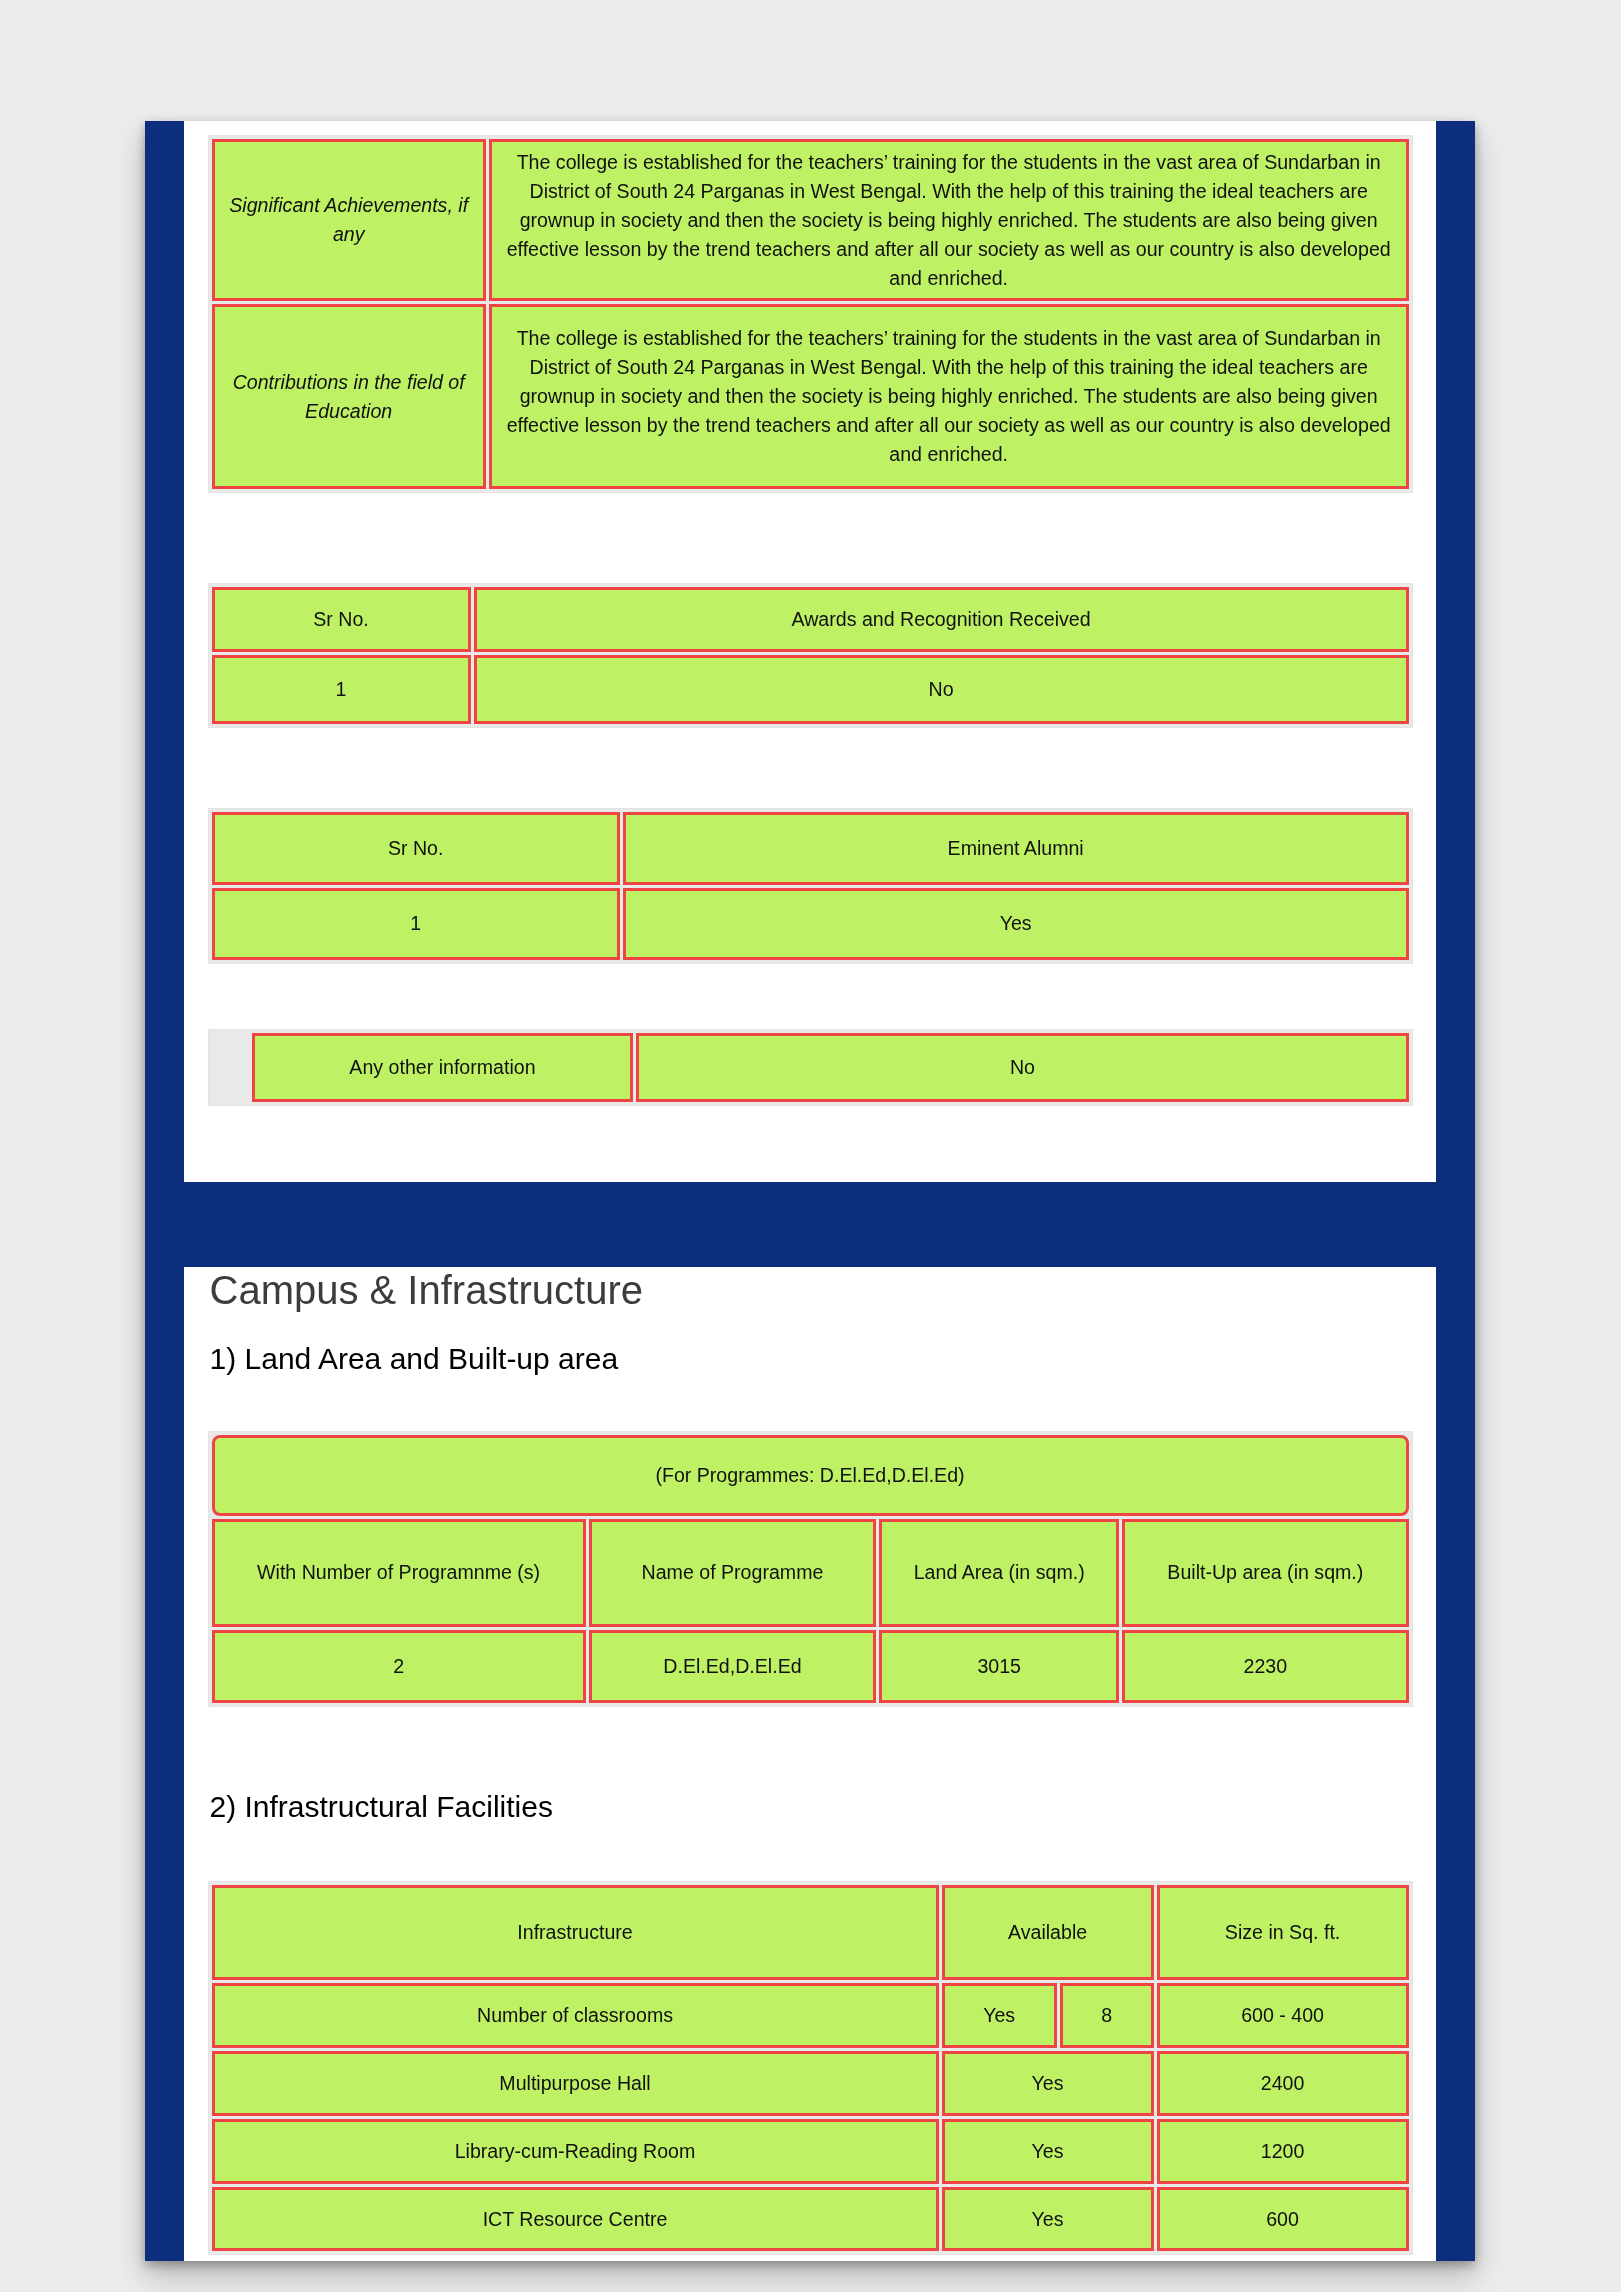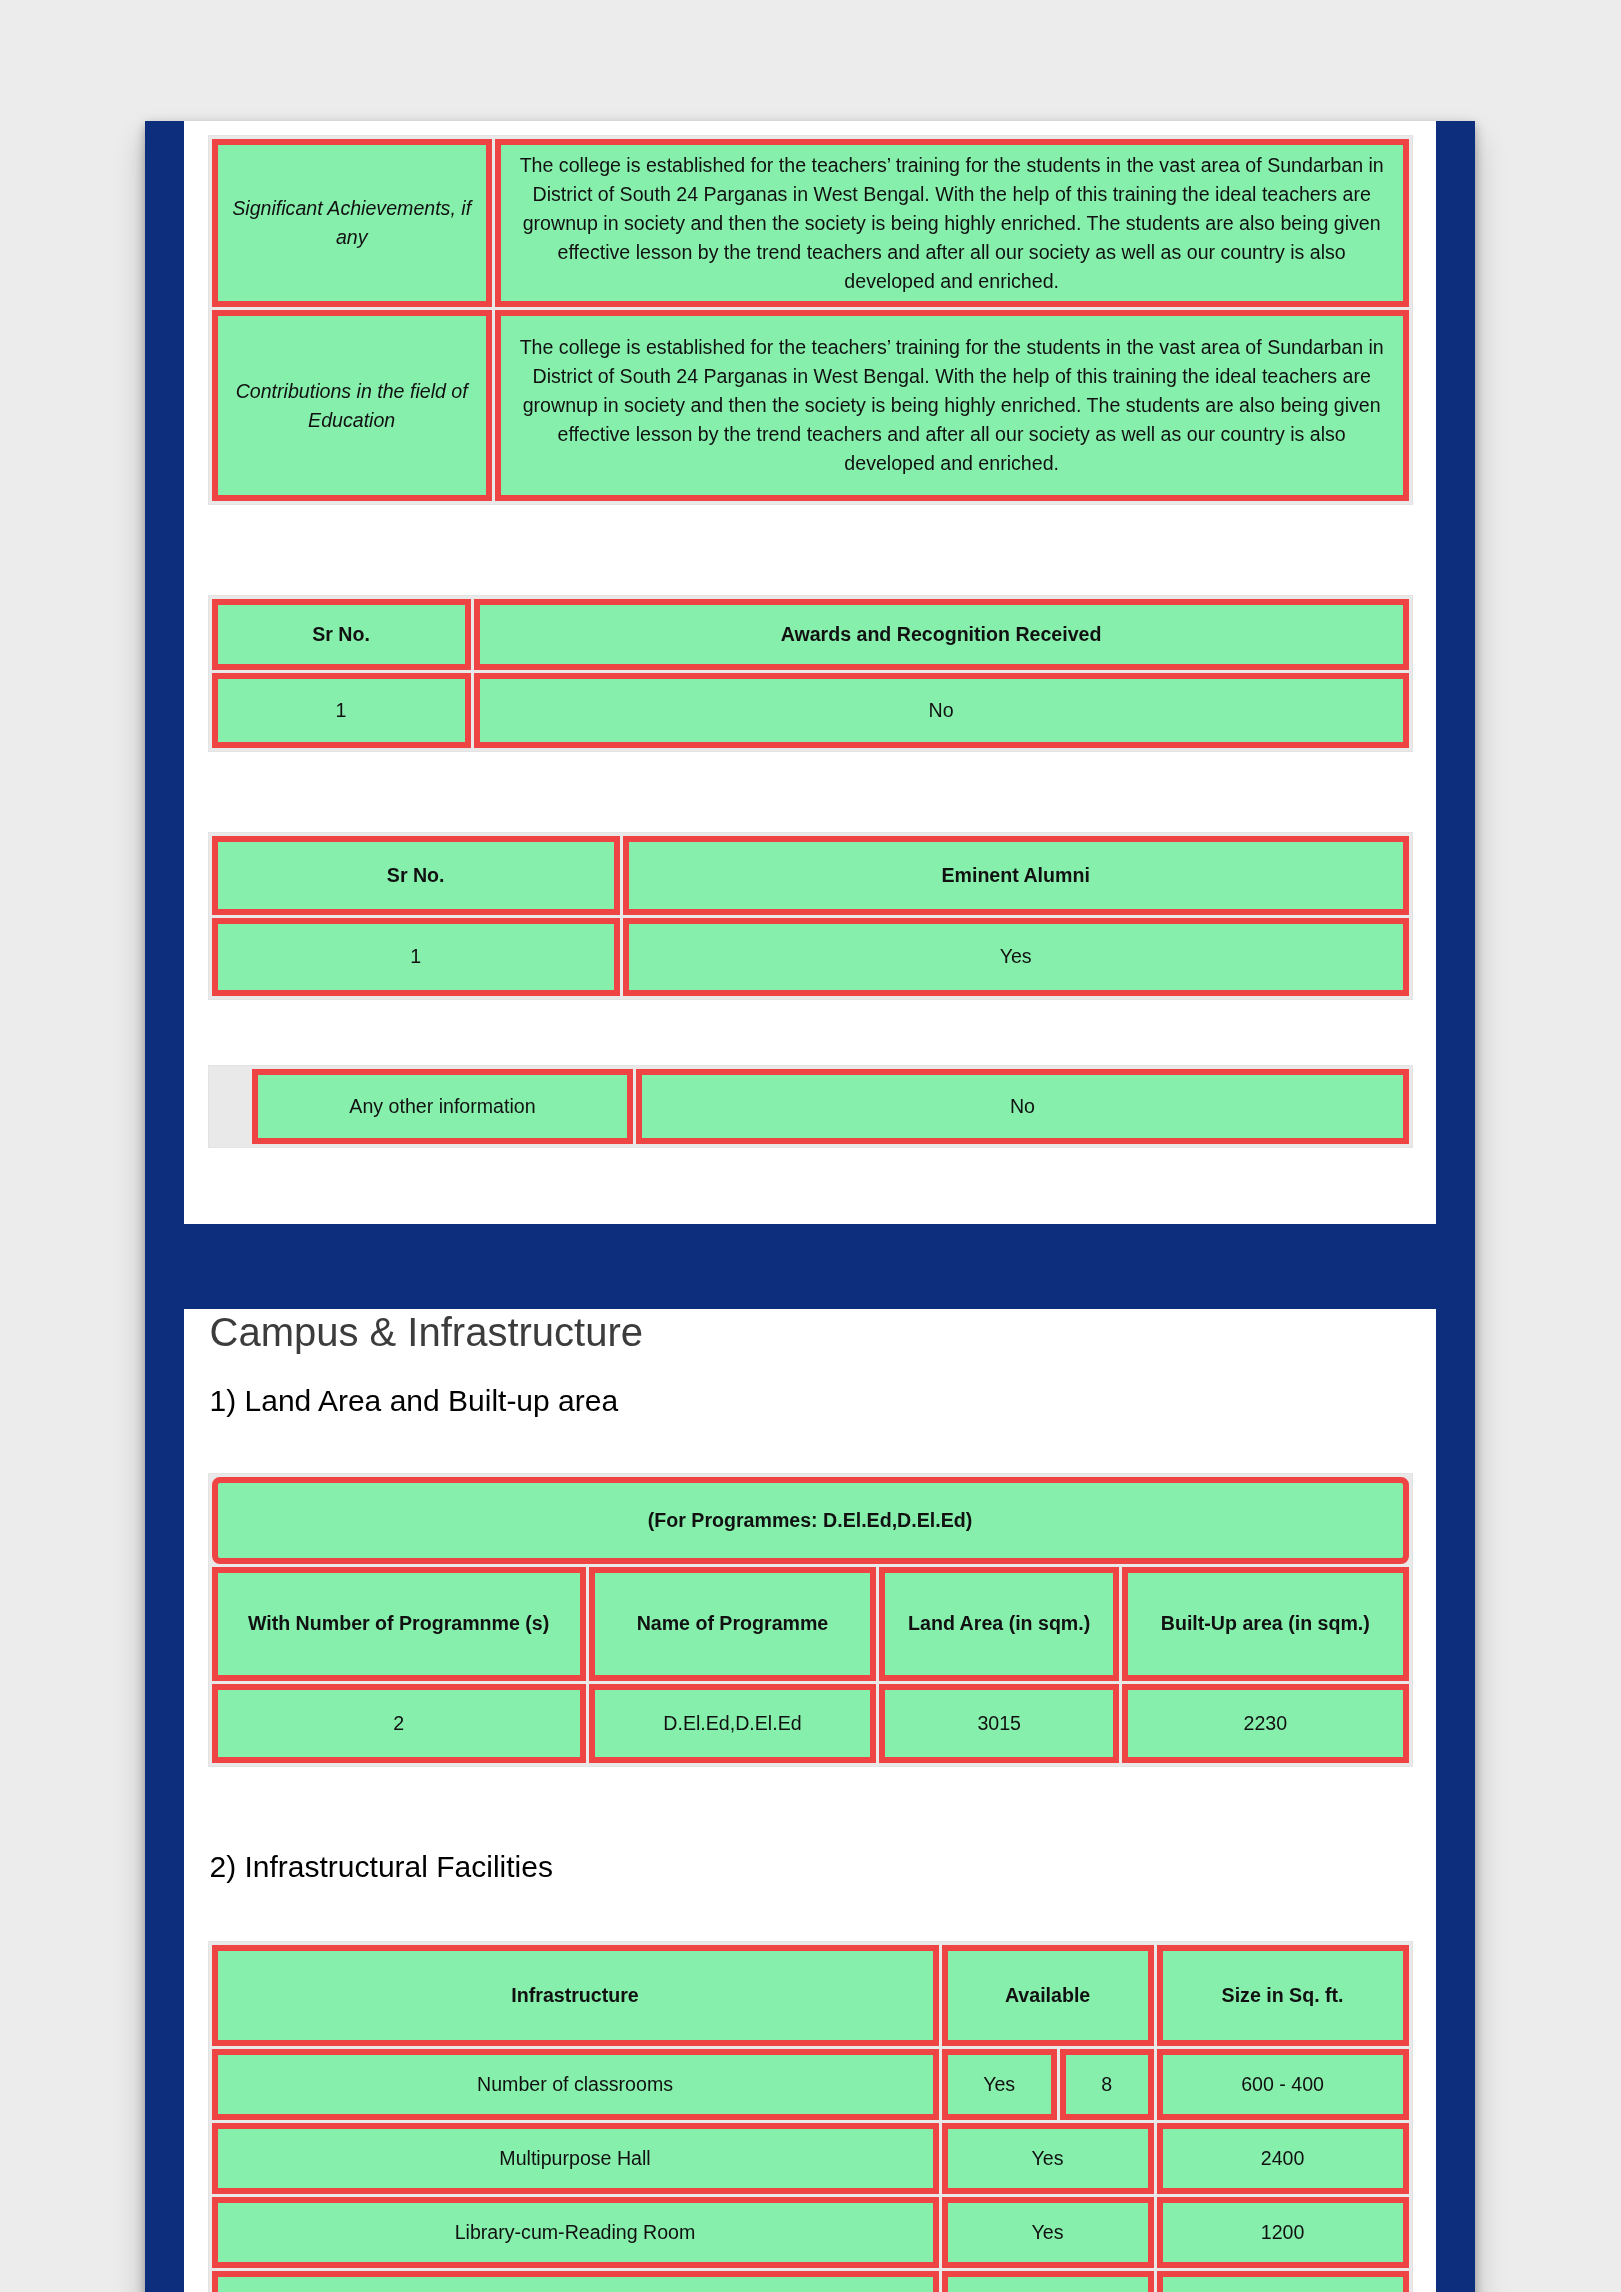--- a/index.html
+++ b/index.html
@@ -26,31 +26,31 @@
 
   table{
     width:100%;
     border-collapse:separate;
     border-spacing:3.9px;
     background:#e9e9e9;
     border:1px solid #e3e3e3;
     table-layout:fixed;
   }
   td,th{
-    background:#86efac;
-    border:6px solid #ef4444;
+    background:#bef264;
+    border:3px solid #ef4444;
     text-align:center;
     vertical-align:middle;
     font-size:19.6px;
     line-height:29px;
     font-weight:400;
     padding:5.9px 11.8px;
     word-wrap:break-word;
   }
-  th{font-weight:700;text-align:center;}
+  th{font-weight:400;text-align:center;}
 
   
   .details-table td.label{width:20.5%;font-style:italic;}
   .details-table td.para{text-align:center;}
   .details-table tr.r1 td{height:145px;}
   .details-table tr.r2 td{height:167px;}
 
   
   .awards-table{margin-top:90px;}
   .awards-table col.c1{width:21.7%;}

